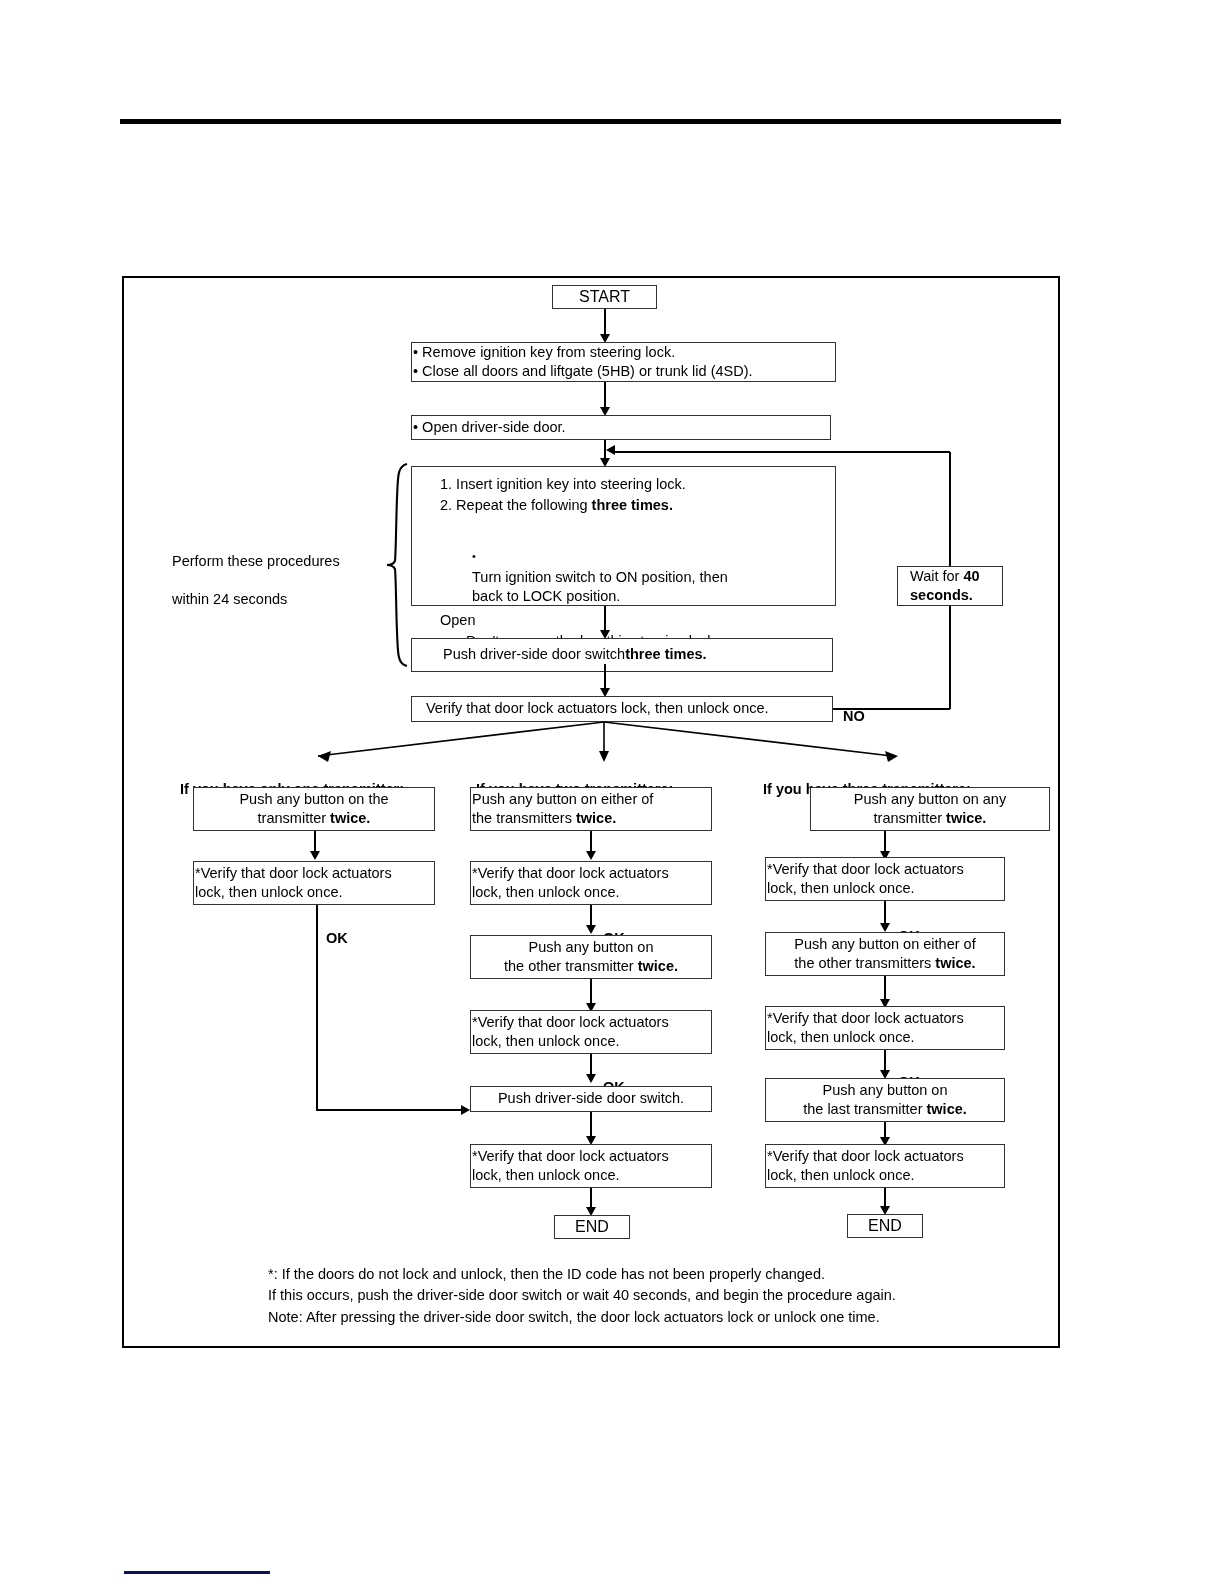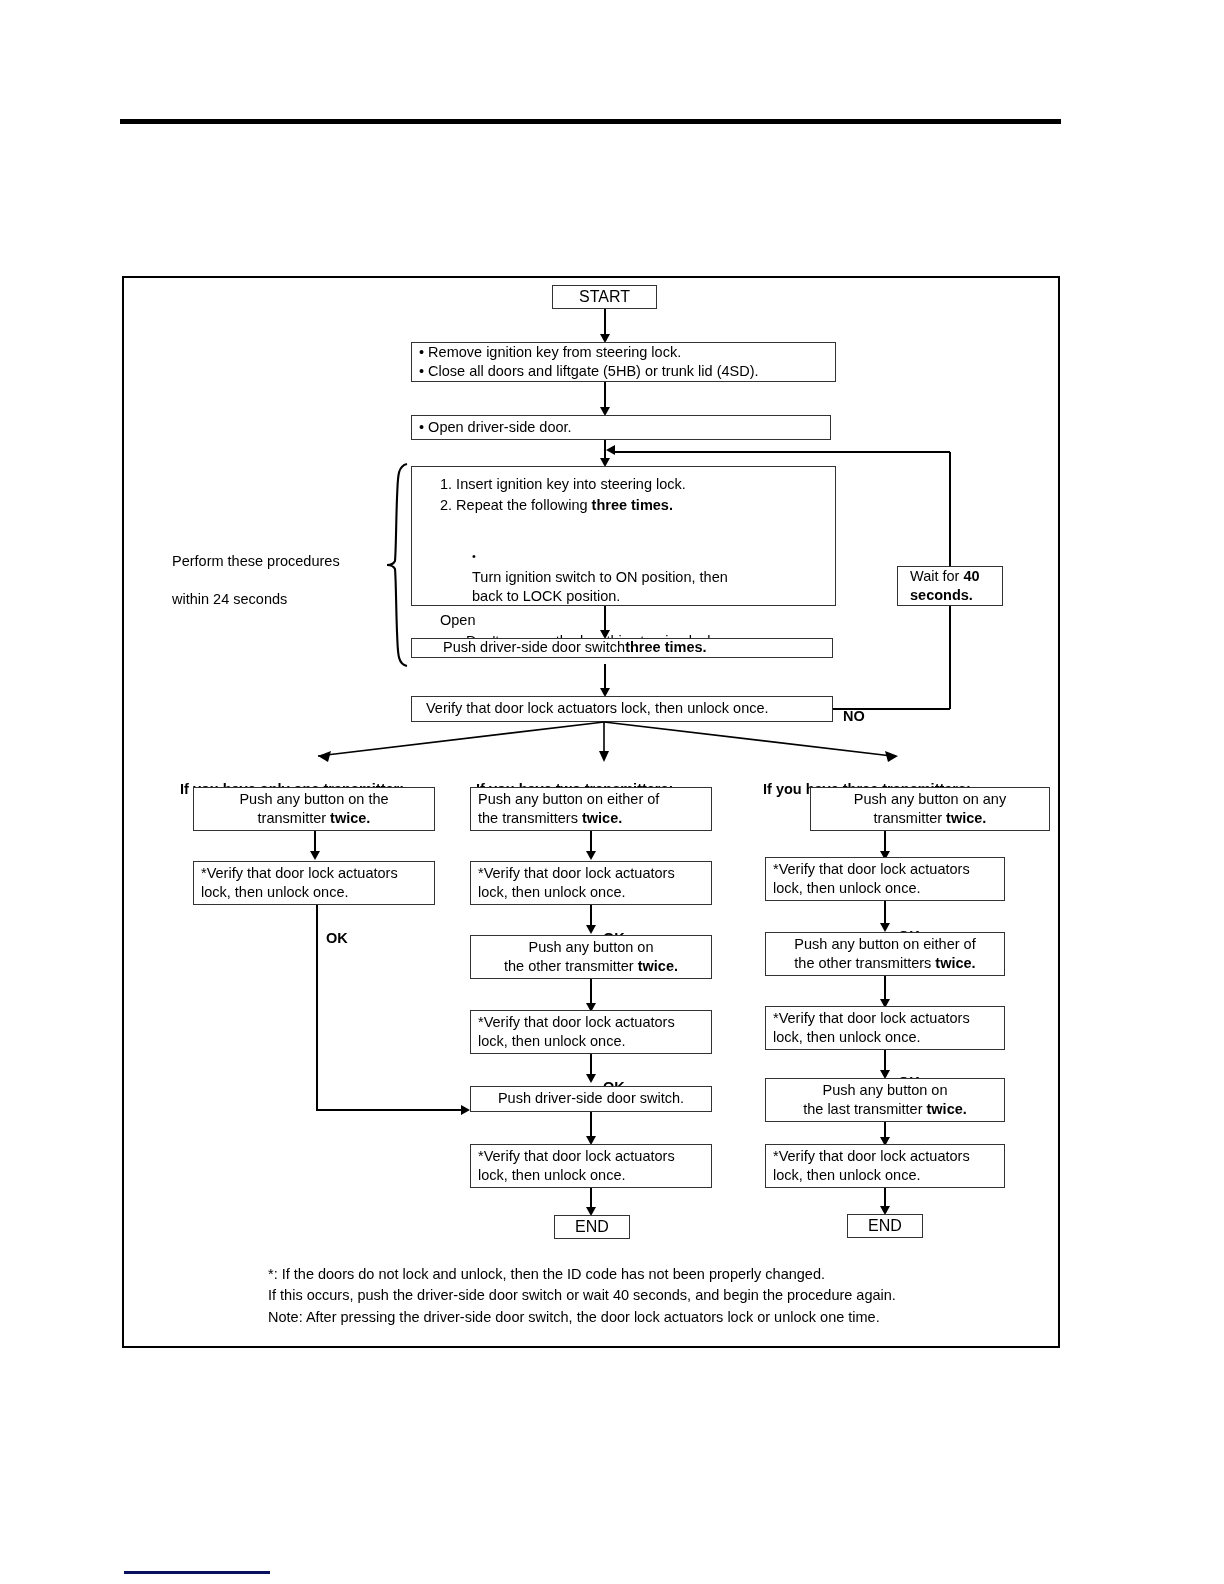--- a/index.html
+++ b/index.html
@@ -27,21 +27,21 @@
     background:#fff;
     box-sizing:border-box;
     font-size:14.5px;
     line-height:1.32;
     padding:3px 8px;
     white-space:pre-line;
     color:#000;
   }
   .box.center{text-align:center;}
   .box.ctrflex{display:flex;align-items:center;justify-content:center;padding:0 8px;}
-  .box.leftflex{display:flex;flex-direction:column;justify-content:center;padding:2px 7px;}
+  .box.leftflex{display:flex;flex-direction:column;justify-content:center;padding:2px 1px;}
   .b{font-weight:bold;}
 
   
   .lbl{position:absolute;font-size:14.5px;line-height:1.32;color:#000;white-space:pre-line;}
   .lbl.bold{font-weight:bold;}
 
   
   .vline{position:absolute;width:1.6px;background:#000;}
   .hline{position:absolute;height:1.6px;background:#000;}
 
@@ -109,21 +109,21 @@
     </div>
     <div style="margin-left:18px;margin-top:2px;">
       <span style="font-size:11px;vertical-align:1px;">•</span>
       <span>Don't remove the key this steering lock.</span>
     </div>
   </div>
 
   <div class="vline" style="left:604px;top:606px;height:27px;"></div>
   <div class="arr-d" style="left:600px;top:630px;"></div>
 
-  <div class="box ctrflex" style="left:411px;top:638px;width:422px;height:20px;justify-content:flex-start;padding-left:31px;">
+  <div class="box ctrflex" style="left:411px;top:638px;width:422px;height:34px;justify-content:flex-start;padding-left:31px;">
     <span>Push driver-side door switch </span><span class="b">three times.</span>
   </div>
 
   <div class="vline" style="left:604px;top:664px;height:27px;"></div>
   <div class="arr-d" style="left:600px;top:688px;"></div>
 
   <div class="box ctrflex" style="left:411px;top:696px;width:422px;height:26px;justify-content:flex-start;padding-left:14px;">
     <span>Verify that door lock actuators lock, then unlock once.</span>
   </div>
 

